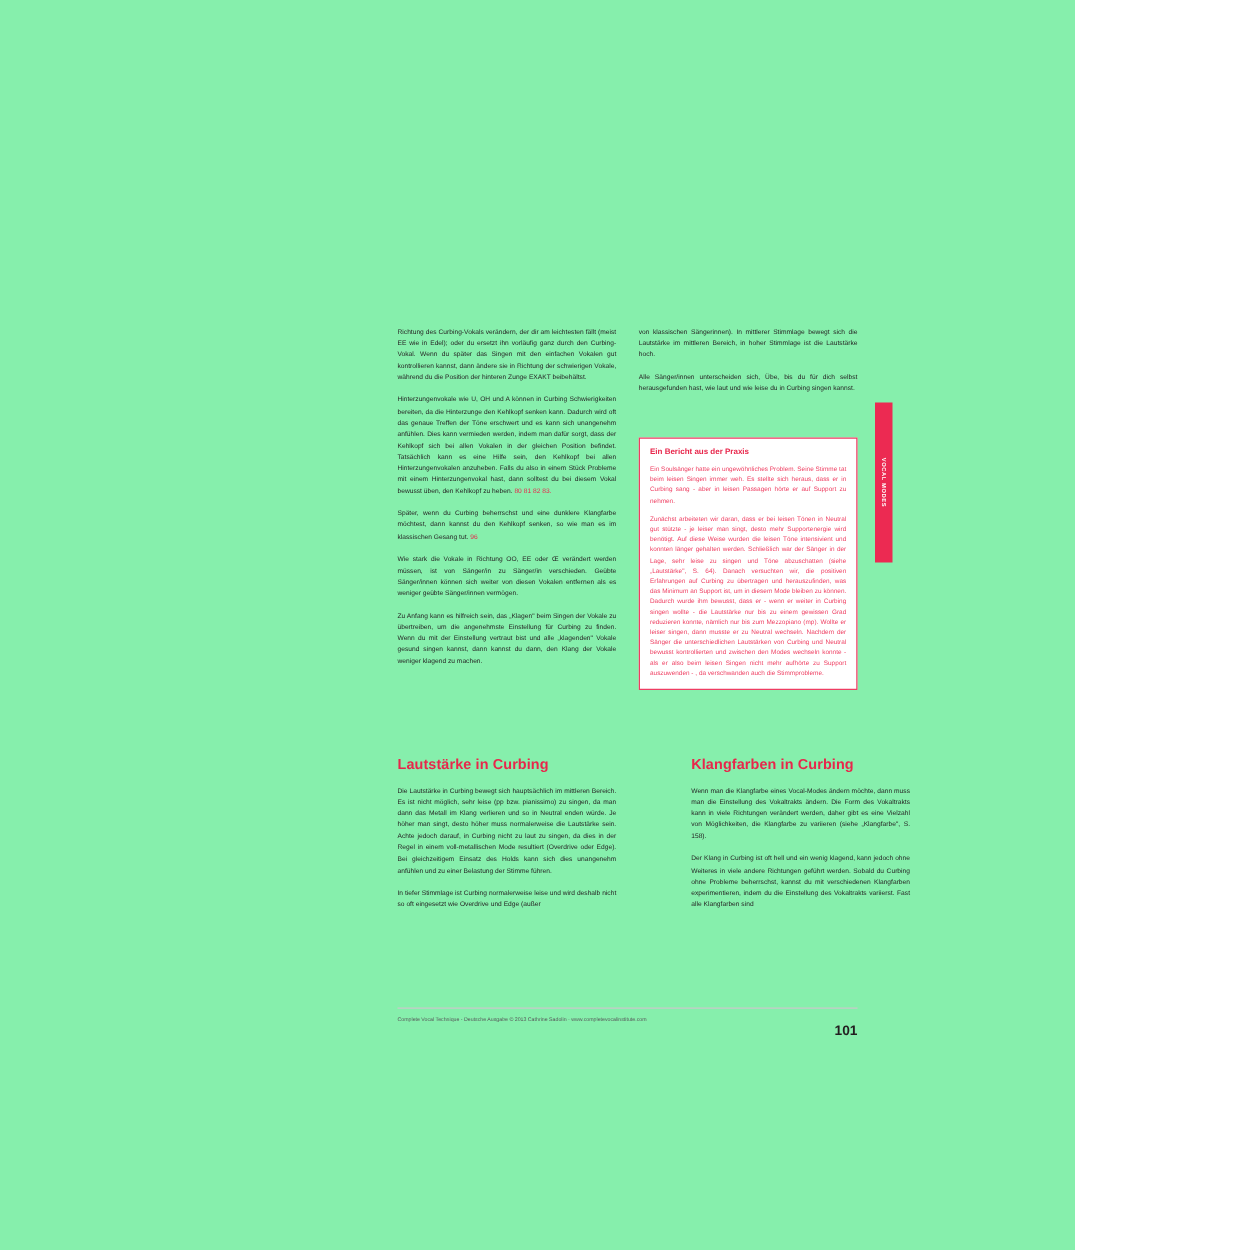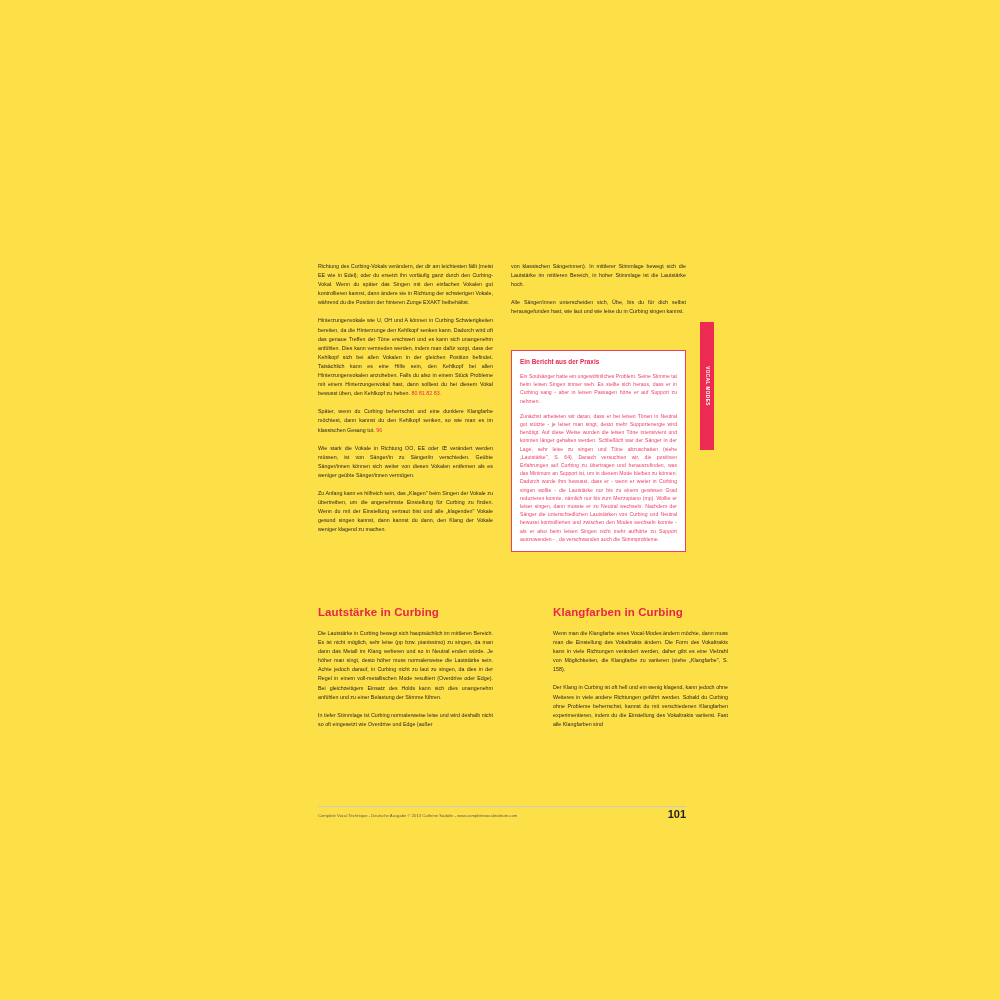--- a/index.html
+++ b/index.html
@@ -11,23 +11,23 @@
     width: 1000px;
     height: 1000px;
     font-family: "Liberation Sans", sans-serif;
     color: #231f20;
     position: relative;
     overflow: hidden;
   }
   .page {
     position: absolute;
     left: 0; top: 0;
-    width: 1000px;
+    width: 860px;
     height: 1000px;
-    background: #fde047;
+    background: #86efac;
   }
   .page-inner {
     position: absolute;
     left: 318px;
     top: 262px;
     width: 368px;
     height: 560px;
   }
 
   
@@ -133,21 +133,21 @@
     font-size: 4.2px;
     color: #58585a;
     line-height: 6px;
     position: absolute;
     left: 0;
     top: 6px;
   }
   .page-number {
     position: absolute;
     right: 0;
-    top: 1px;
+    top: 12px;
     font-size: 11px;
     font-weight: bold;
     color: #231f20;
   }
 </style>
 </head>
 <body>
 
 <div class="page">
 

